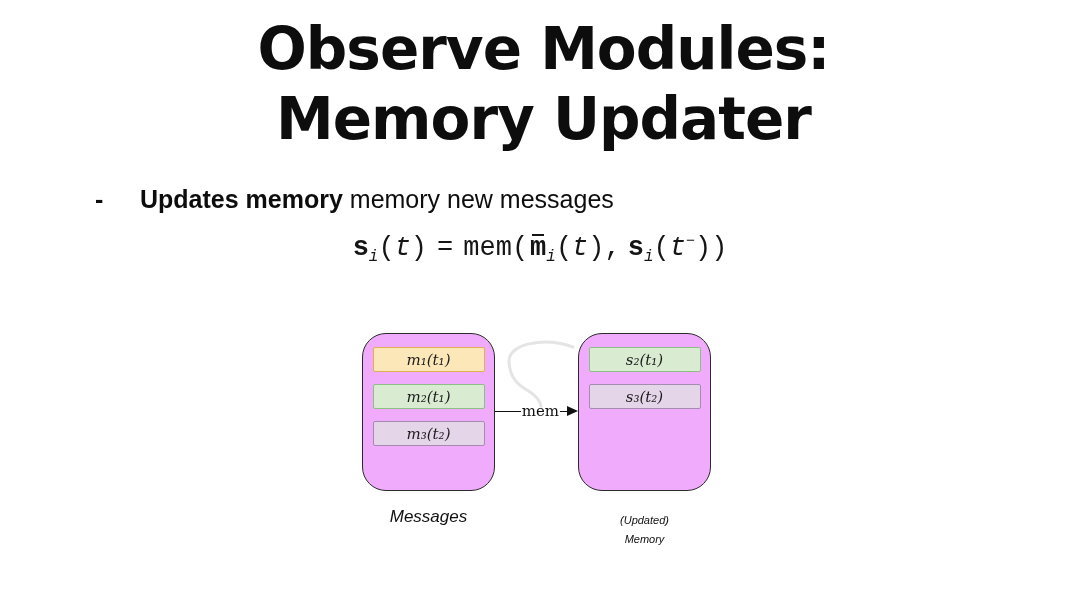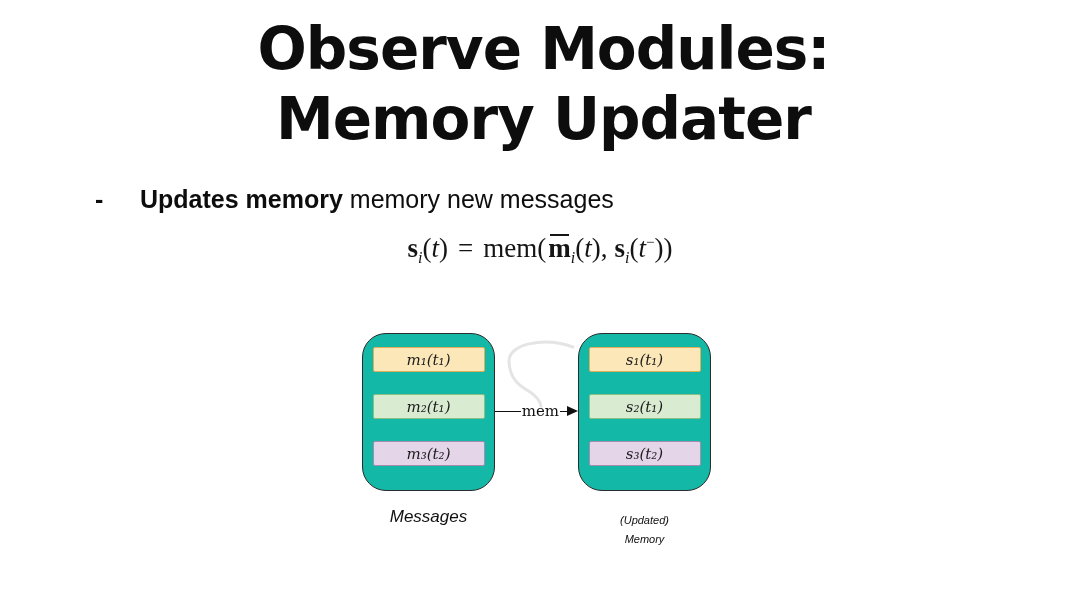--- a/index.html
+++ b/index.html
@@ -28,45 +28,45 @@
     position:absolute;top:184px;left:95px;
     display:flex;align-items:flex-start;
     font-size:25px;line-height:30px;color:#0d0d0d;
   }
   .bullet .dash{width:45px;font-weight:700;}
   .bullet .b{font-weight:700;}
   
   .formula{
     position:absolute;top:233px;left:0;right:0;
     text-align:center;
-    font-family:Liberation Serif, serif;
+    font-family:Liberation Mono, monospace;
     font-size:27px;color:#151515;
     white-space:nowrap;
   }
   .formula .mbold{font-weight:700;}
   .formula .mit{font-style:italic;}
   .formula sub{font-size:16px;font-style:italic;line-height:0;}
   .formula sup{font-size:15px;line-height:0;}
   .formula .meq{margin:0 10px;}
   .formula .mlp{margin-right:2px;}
   .formula .mgap{margin-left:7px;}
   .mbar{position:relative;display:inline-block;}
   .mbar::before{
     content:"";position:absolute;left:2px;right:2px;top:1px;
     border-top:2px solid #151515;
   }
   
   .diagram{position:absolute;left:0;top:0;width:1080px;height:608px;}
   .mbox{
     position:absolute;top:333px;width:133px;height:158px;
     border:1.6px solid #2b2b2b;border-radius:24px;
-    background:#14b8a6;
+    background:#f0abfc;
     box-sizing:border-box;
     display:flex;flex-direction:column;align-items:center;
-    padding-top:13px;gap:22px;
+    padding-top:13px;gap:12px;
   }
   .box-left{left:362px;}
   .box-right{left:578px;}
   .mrow{
     width:112px;height:25px;
     border:1px solid;border-radius:2px;
     box-sizing:border-box;
     display:flex;align-items:center;justify-content:center;
   }
   .rowlabel{
@@ -143,23 +143,20 @@
     </div>
 
     <div class="arrow">
       <span class="aline"></span>
       <span class="alabel">mem</span>
       <span class="aline aline-short"></span>
       <span class="ahead"></span>
     </div>
 
     <div class="mbox box-right">
-      <div class="mrow c-orange">
-          <span class="rowlabel">s₁(t₁)</span>
-        </div>
       <div class="mrow c-green">
           <span class="rowlabel">s₂(t₁)</span>
         </div>
       <div class="mrow c-purple">
           <span class="rowlabel">s₃(t₂)</span>
         </div>
     </div>
 
     <div class="caption cap-left">Messages</div>
     <div class="caption cap-right">

